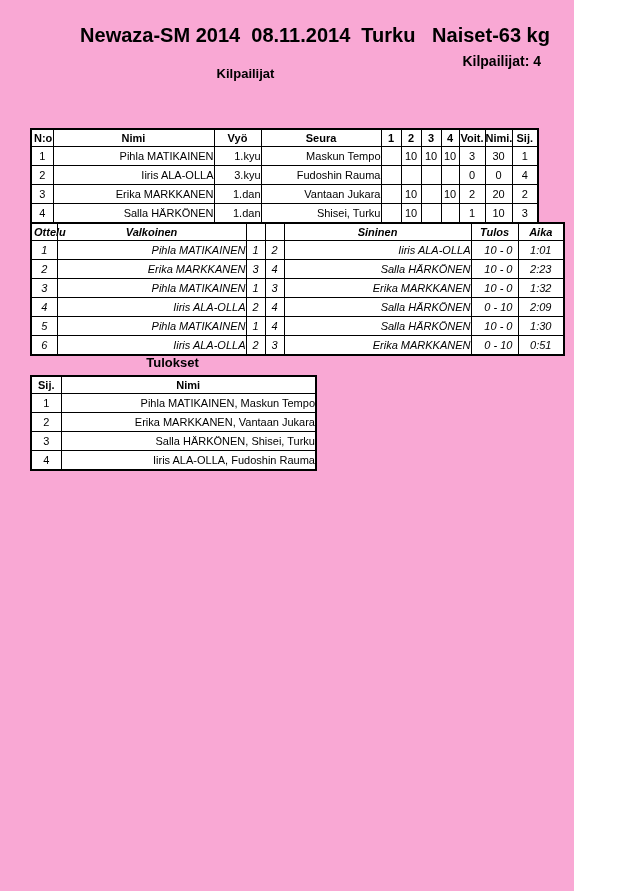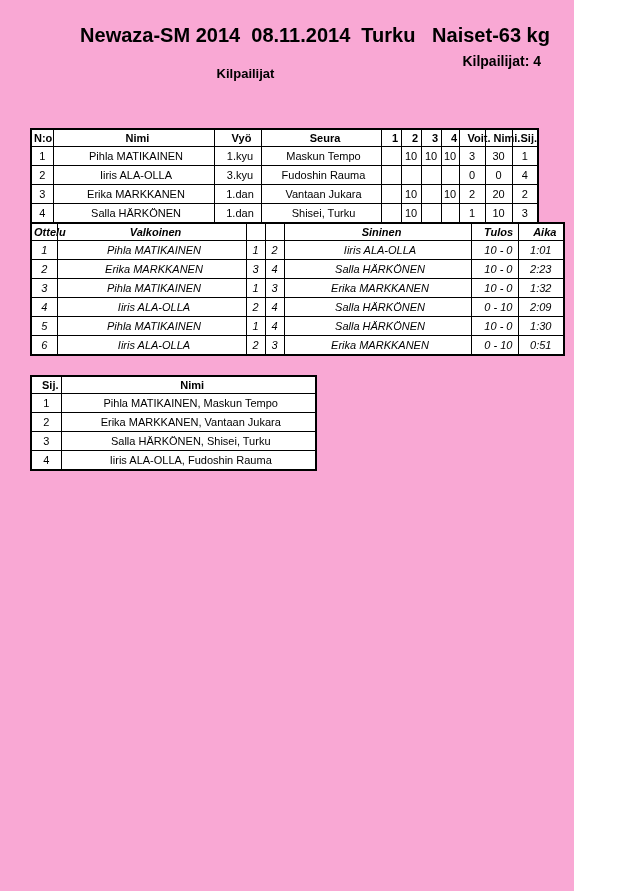--- a/index.html
+++ b/index.html
@@ -9,26 +9,26 @@
          font-size:20px;font-weight:bold;white-space:pre;}
   .comp-count{position:absolute;top:53px;right:33px;font-size:14px;font-weight:bold;padding-left:32px;}
   .sec{position:absolute;font-size:13px;font-weight:bold;text-align:center;}
   .sec1{top:66px;left:0;width:491px;}
   .sec2{top:202px;left:0;width:525px;}
   .sec3{top:355px;left:30px;width:285px;}
   table{border-collapse:collapse;border:2px solid #000;table-layout:fixed;
         position:absolute;background:#fff;}
   th,td{border:1px solid #000;font-size:11px;white-space:nowrap;
         padding:0;vertical-align:middle;}
-  th{font-weight:bold;height:16px;padding-left:8px;}
+  th{font-weight:bold;height:16px;}
   td{height:18px;}
   .tbl1{left:30px;top:88px;width:507px;margin-top:40px;}
   .tbl2{left:30px;top:222px;width:533px;font-style:italic;}
   .tbl3{left:30px;top:375px;width:285px;}
-  .l{text-align:center;padding-left:5px;}
+  .l{text-align:right;padding-left:5px;}
   .le{text-align:left;padding-left:2px;}
   .c{text-align:center;}
   .r{text-align:right;padding-right:5px;}
 </style>
 </head>
 <body>
 
 <div class="page">
 
   <div class="title">Newaza-SM 2014  08.11.2014  Turku   Naiset-63 kg</div>
@@ -194,20 +194,21 @@
         <td class="l">Iiris ALA-OLLA</td>
         <td class="c">2</td>
         <td class="c">3</td>
         <td class="l">Erika MARKKANEN</td>
         <td class="r">0 - 10</td>
         <td class="c">0:51</td>
       </tr>
     </tbody>
   </table>
 
+  <div class="sec sec3">Tulokset</div>
 
   <table class="tbl3">
     <colgroup>
       <col style="width:30px">
         <col style="width:255px">
     </colgroup>
     <thead>
       <tr>
         <th class="c">Sij.</th>
         <th class="c">Nimi</th>

